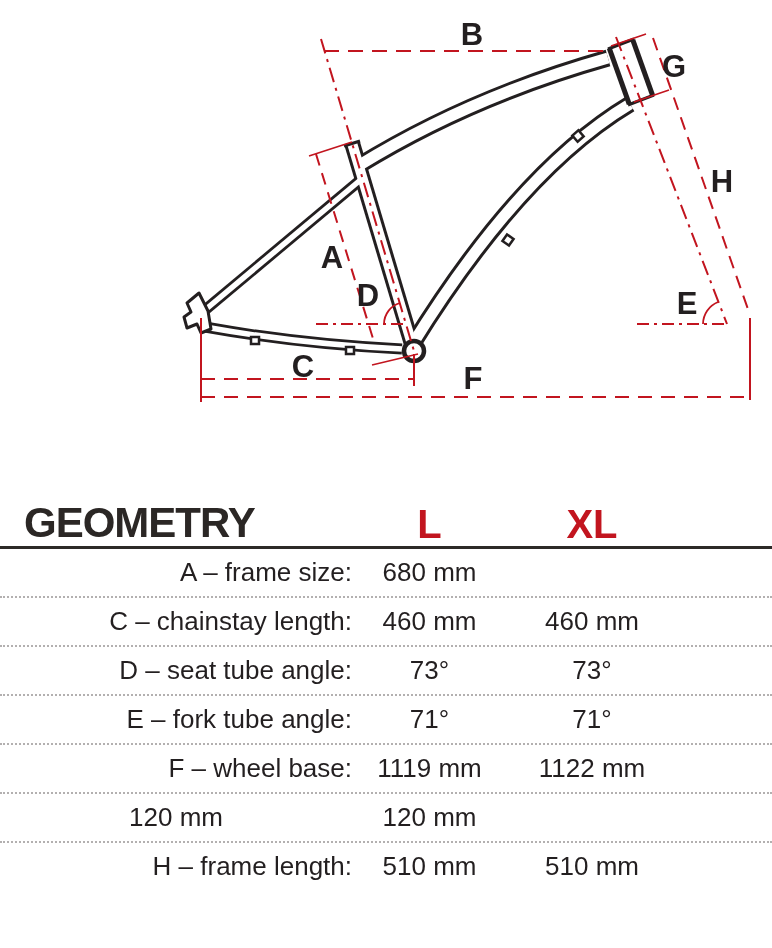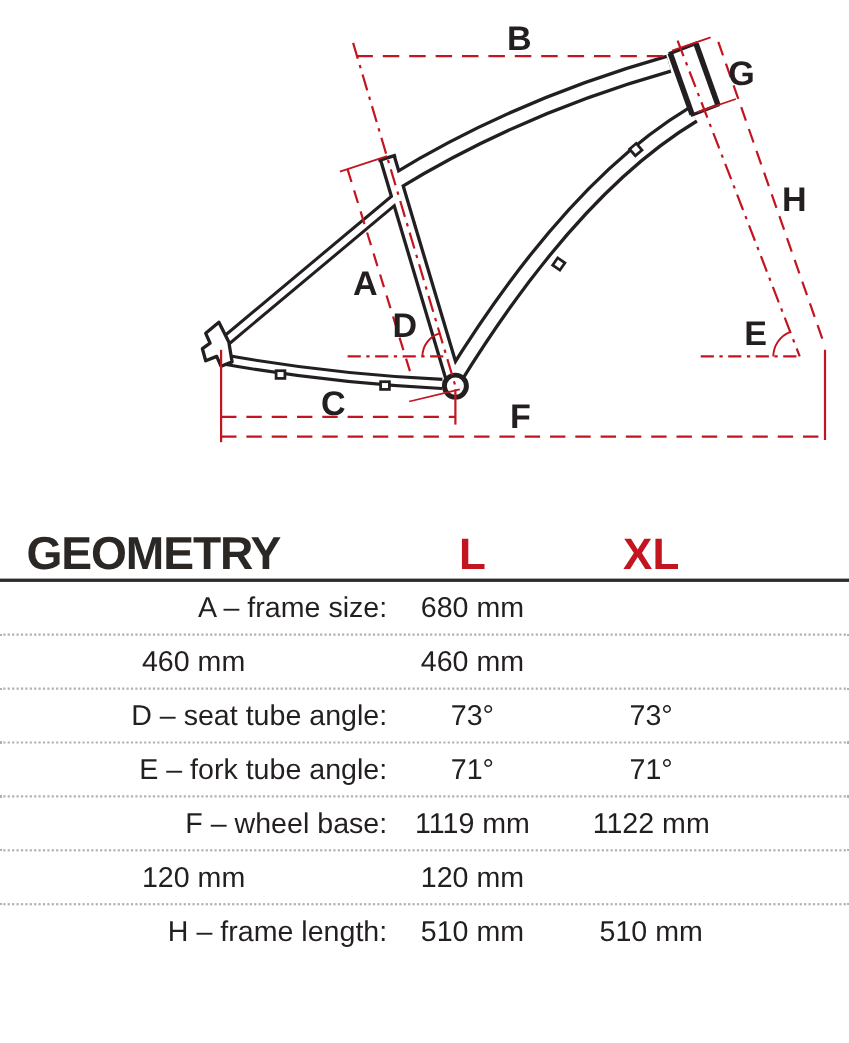--- a/index.html
+++ b/index.html
@@ -2,21 +2,21 @@
 <html><head>
 <meta charset="utf-8">
 <style>
   html,body{margin:0;padding:0;background:#ffffff;}
   body{width:772px;height:948px;overflow:hidden;
        font-family:"Liberation Sans","DejaVu Sans",sans-serif;color:#231f20;}
   .stage{position:relative;width:772px;height:948px;background:#fff;}
   .diagram{position:absolute;left:0;top:0;width:772px;height:470px;}
   .dim-label{font-family:"Liberation Sans","DejaVu Sans",sans-serif;
              font-weight:bold;font-size:31px;fill:#231f20;}
-  .geo-table{position:absolute;left:0;top:448px;width:772px;}
+  .geo-table{position:absolute;left:0;top:468px;width:772px;}
   .thead{display:grid;grid-template-columns:352px 155px 170px 1fr;
          align-items:end;height:78px;border-bottom:3px solid #2d2a28;}
   .t-title{font-size:42px;font-weight:900;letter-spacing:-1px;
            padding-left:24px;line-height:1;padding-bottom:2px;color:#2b2725;}
   .t-colh{font-size:40px;font-weight:900;text-align:center;line-height:1;
           padding-bottom:2px;color:#c2151f;}
   .trow{display:grid;grid-template-columns:352px 155px 170px 1fr;
         align-items:center;height:47px;}
   .trow:not(:last-child){border-bottom:2px dotted #b3b0b0;}
   .t-lbl{font-size:26px;text-align:right;}
@@ -106,20 +106,21 @@
       <div class="t-colh">XL</div>
       <div></div>
     </div>
 
     <div class="trow">
       <div class="t-lbl">A – frame size:</div>
       <div class="t-val">680 mm</div>
       <div></div>
     </div>
     <div class="trow">
+      <div class="t-lbl">C – chainstay length:</div>
       <div class="t-val">460 mm</div>
       <div class="t-val">460 mm</div>
       <div></div>
     </div>
     <div class="trow">
       <div class="t-lbl">D – seat tube angle:</div>
       <div class="t-val">73°</div>
       <div class="t-val">73°</div>
       <div></div>
     </div>

